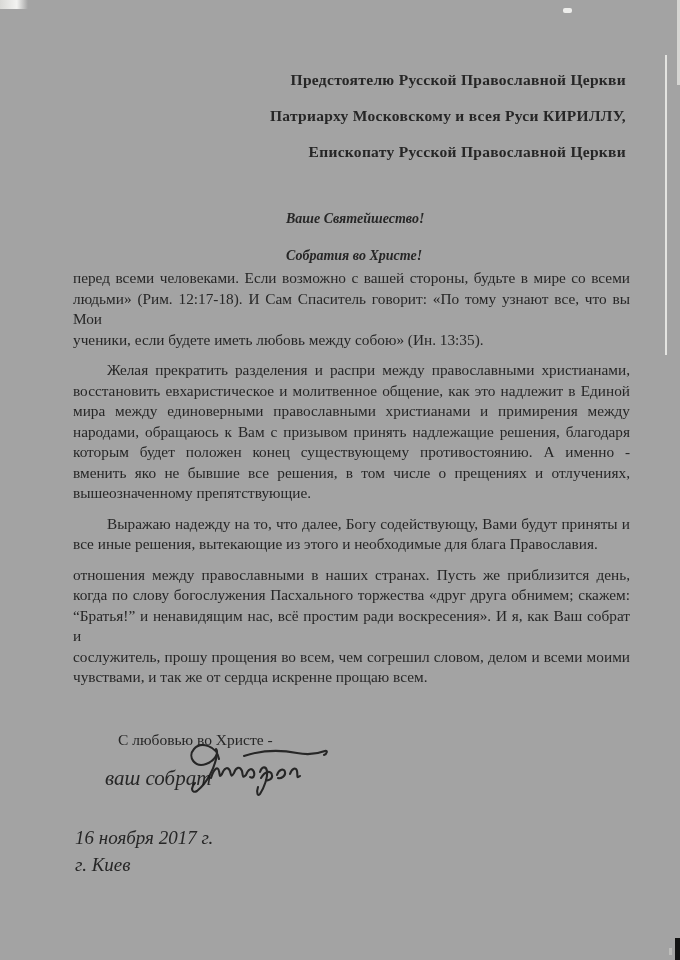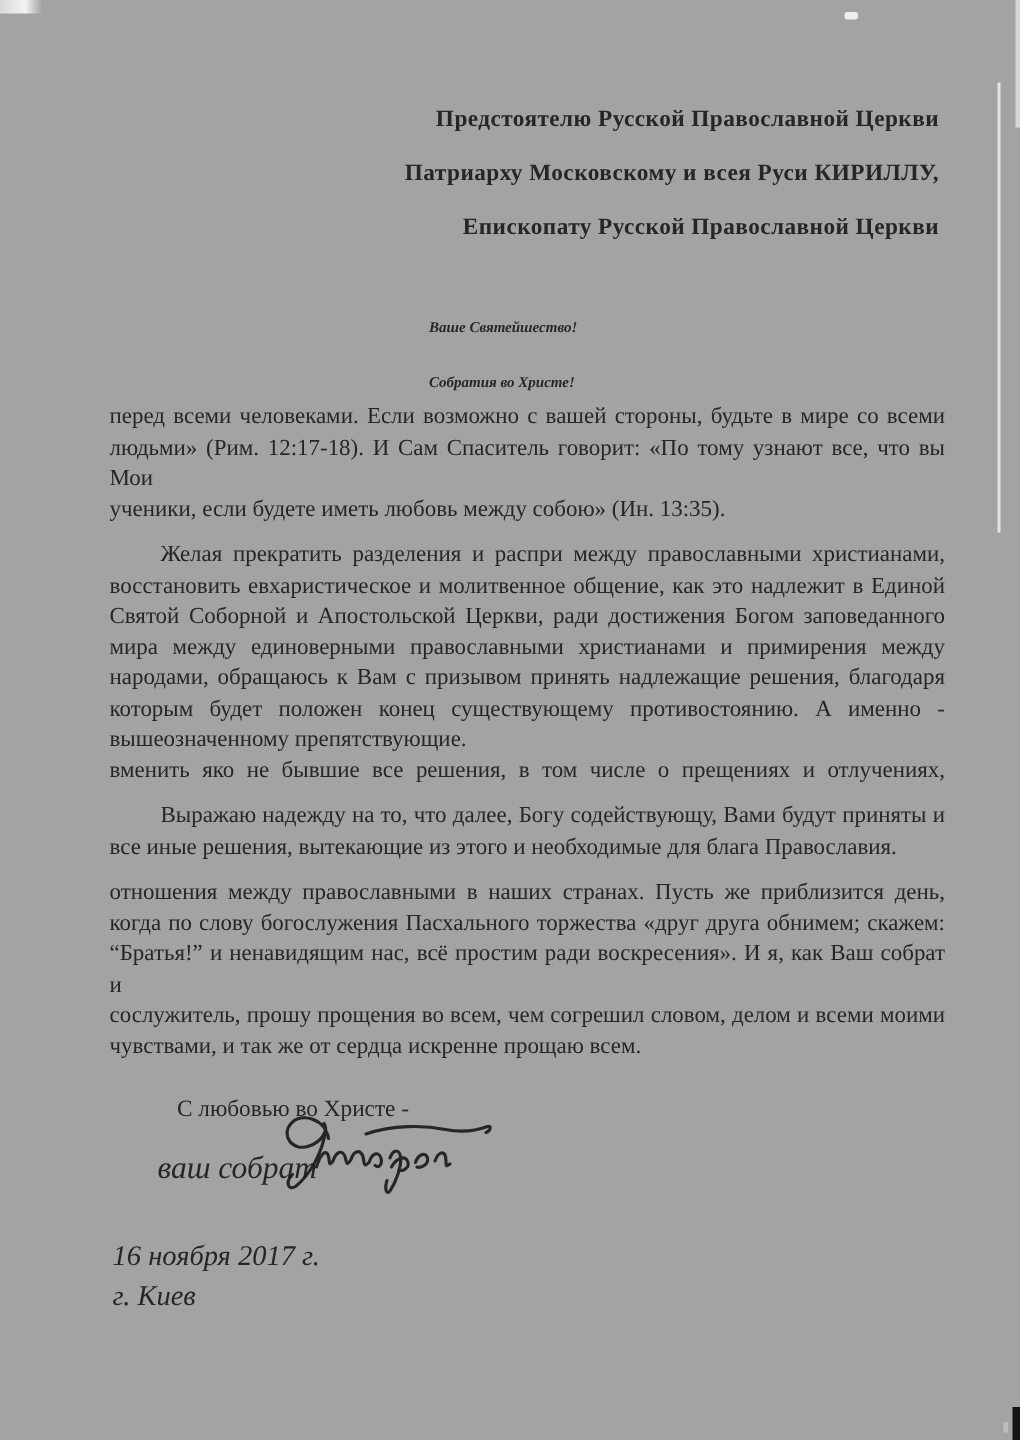--- a/index.html
+++ b/index.html
@@ -18,21 +18,21 @@
     text-align:right;
     font-weight:bold;
     font-size:15.5px;
     letter-spacing:.3px;
   }
   .address .aline{line-height:36px;white-space:nowrap;}
   
   .salutation{
     position:absolute;left:286px;top:200px;
     font-style:italic;font-weight:bold;
-    font-size:10px;line-height:37px;
+    font-size:14px;line-height:37px;
   }
   .salutation .sline{white-space:nowrap;}
   
   .body-text{
     position:absolute;left:73px;top:268px;width:557px;
     font-size:15.3px;line-height:20.5px;
   }
   .paragraph{margin:0 0 10px 0;}
   .paragraph .line{text-align:justify;}
   .paragraph .line.just{text-align-last:justify;}
@@ -82,26 +82,25 @@
 
   <div class="body-text">
     <div class="paragraph">
         <div class="line just">перед всеми человеками. Если возможно с вашей стороны, будьте в мире со всеми</div>
         <div class="line just">людьми» (Рим. 12:17-18). И Сам Спаситель говорит: «По тому узнают все, что вы Мои</div>
         <div class="line">ученики, если будете иметь любовь между собою» (Ин. 13:35).</div>
       </div>
     <div class="paragraph">
         <div class="line first just">Желая прекратить разделения и распри между православными христианами,</div>
         <div class="line just">восстановить евхаристическое и молитвенное общение, как это надлежит в Единой</div>
-        <div class="line just">Святой Соборной и Апостольской Церкви, ради достижения Богом заповеданного</div>
         <div class="line just">мира между единоверными православными христианами и примирения между</div>
         <div class="line just">народами, обращаюсь к Вам с призывом принять надлежащие решения, благодаря</div>
         <div class="line just">которым будет положен конец существующему противостоянию. А именно -</div>
+        <div class="line just">вменить яко не бывшие все решения, в том числе о прещениях и отлучениях,</div>
         <div class="line">вышеозначенному препятствующие.</div>
-        <div class="line just">вменить яко не бывшие все решения, в том числе о прещениях и отлучениях,</div>
       </div>
     <div class="paragraph">
         <div class="line first just">Выражаю надежду на то, что далее, Богу содействующу, Вами будут приняты и</div>
         <div class="line">все иные решения, вытекающие из этого и необходимые для блага Православия.</div>
       </div>
     <div class="paragraph">
         <div class="line just">отношения между православными в наших странах. Пусть же приблизится день,</div>
         <div class="line just">когда по слову богослужения Пасхального торжества «друг друга обнимем; скажем:</div>
         <div class="line just">“Братья!” и ненавидящим нас, всё простим ради воскресения». И я, как Ваш собрат и</div>
         <div class="line just">сослужитель, прошу прощения во всем, чем согрешил словом, делом и всеми моими</div>

